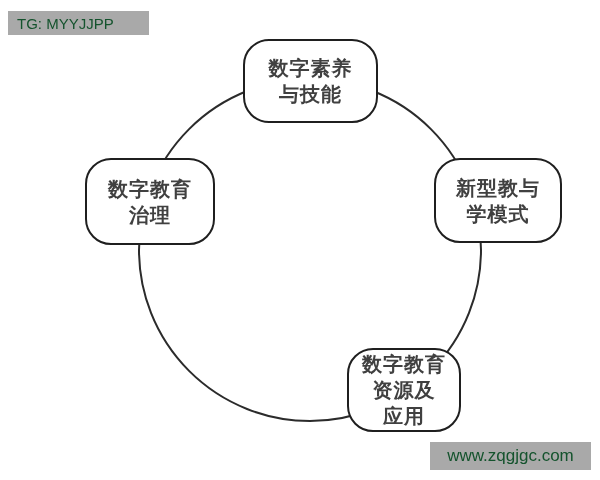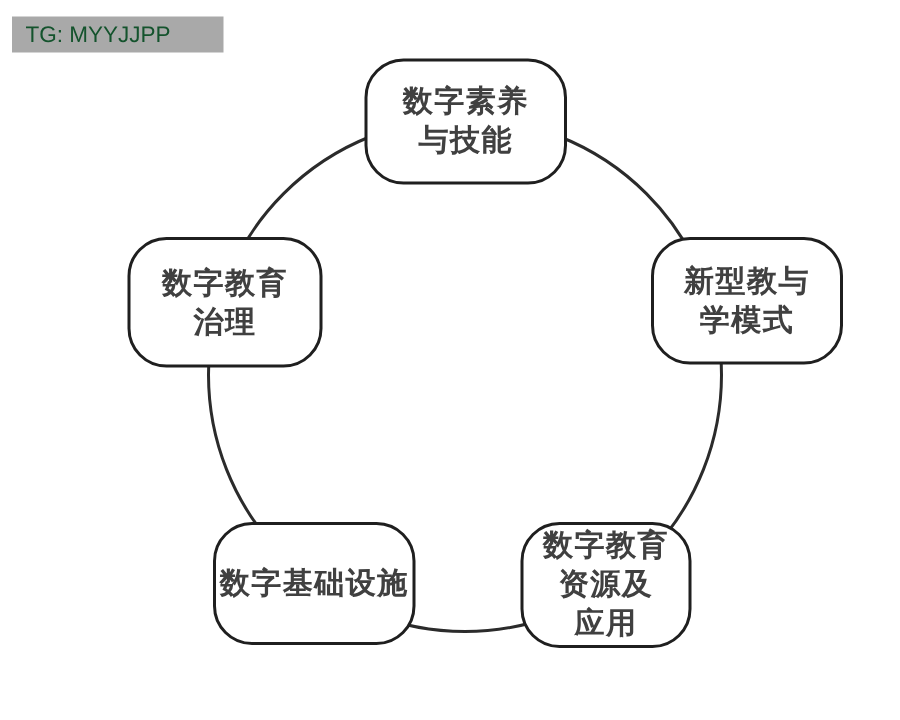--- a/index.html
+++ b/index.html
@@ -88,19 +88,19 @@
   <div class="node node-top">数字素养
 与技能</div>
 
   <div class="node node-right">新型教与
 学模式</div>
 
   <div class="node node-bottom-right">数字教育
 资源及
 应用</div>
 
-  <div class="node node-bottom-left">数字基础设施</div>
 
   <div class="node node-left">数字教育
 治理</div>
 
+  <div class="watermark watermark-br">www.zqgjgc.com</div>
 
 </div>
 
 </body></html>

